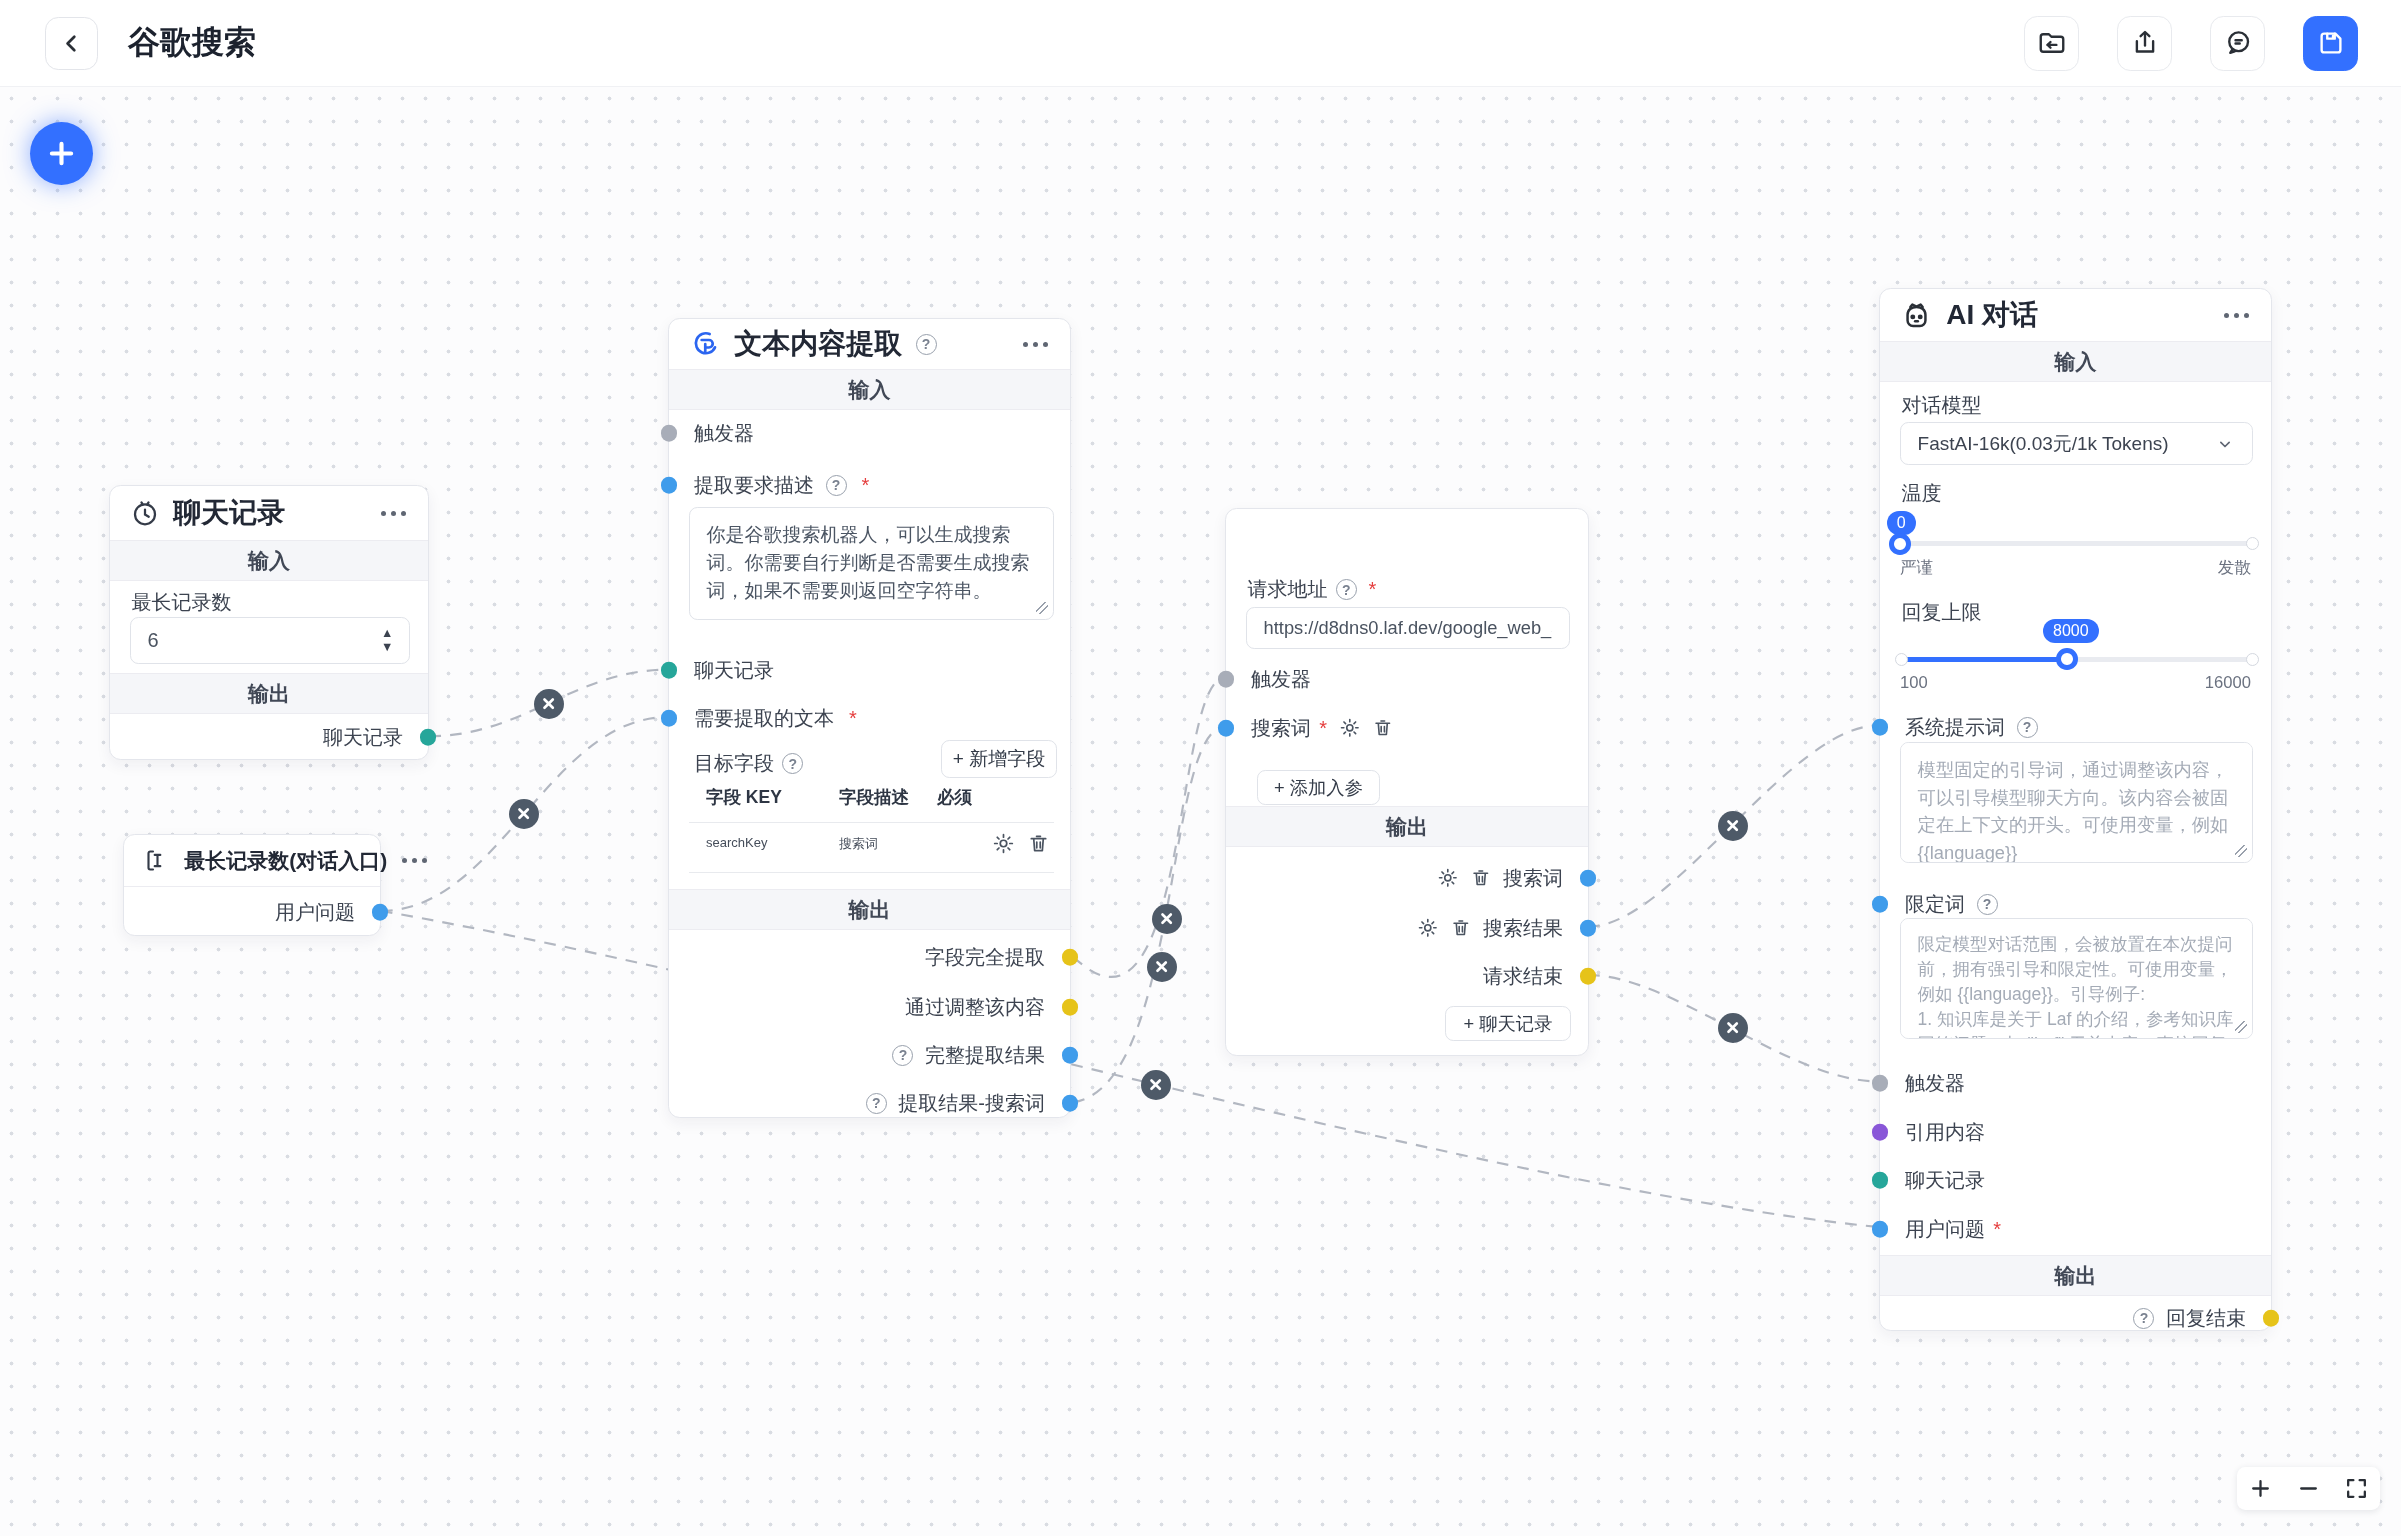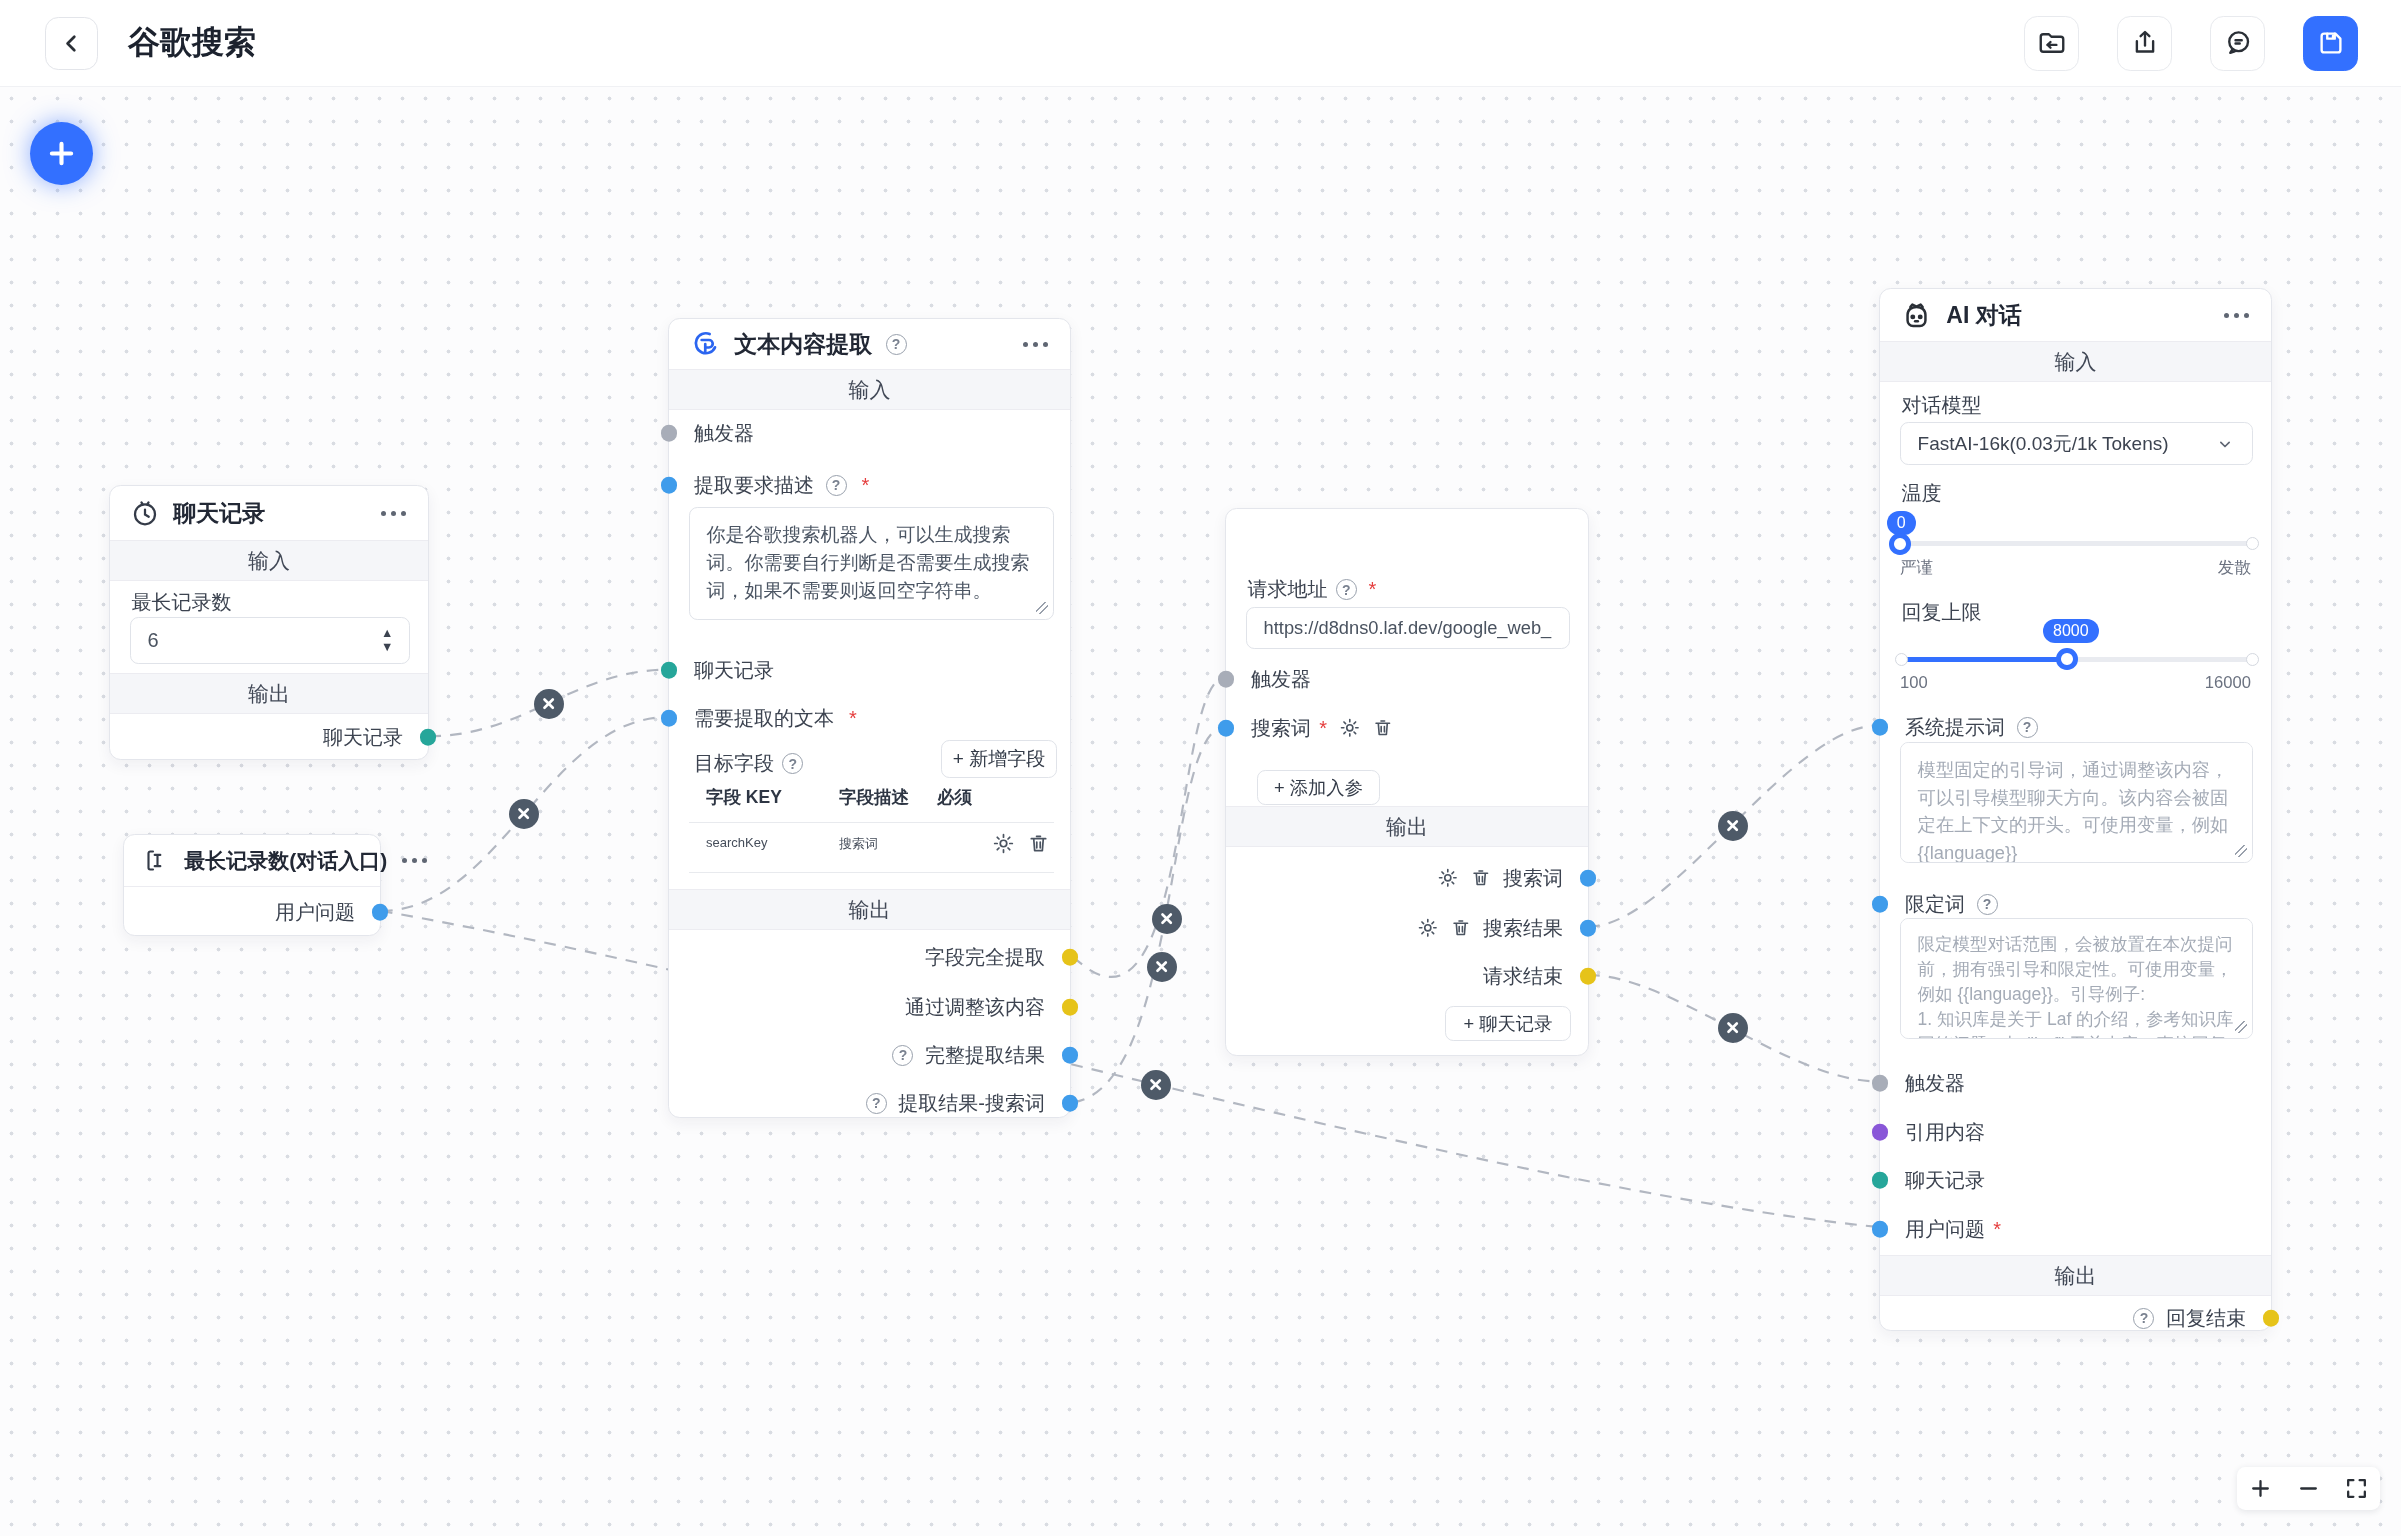--- a/index.html
+++ b/index.html
@@ -20,27 +20,27 @@
   .edge { fill:none; stroke:#b2b7c1; stroke-width:2.6; stroke-dasharray:14 11; }
   .xmark { position:absolute; width:30px; height:30px; border-radius:50%; background:#4e5a68;
     display:flex; align-items:center; justify-content:center; cursor:pointer; z-index:8; }
   .fab { position:absolute; left:30px; top:35px; width:63px; height:63px; border-radius:50%;
     background:#3370ff; border:none; color:#fff; cursor:pointer; z-index:9;
     box-shadow:0 0 25px rgba(51,112,255,.55); display:flex; align-items:center; justify-content:center; }
   .node { position:absolute; background:#fff; border:0.8px solid #e4e6ec; border-radius:11.6px;
     box-shadow:0 5px 15px rgba(30,40,60,.06); z-index:5; }
   .nhead { position:absolute; left:0; top:0; right:0; display:flex; align-items:center;
     gap:13.3px; padding:0 20px; }
-  .ntitle { font-size:23px; font-weight:700; color:#222835; white-space:nowrap; }
+  .ntitle { font-size:28px; font-weight:700; color:#222835; white-space:nowrap; }
   .menu-dots { margin-left:auto; display:flex; gap:5px; cursor:pointer; padding:6.7px 1.7px; }
   .menu-dots i { width:5px; height:5px; border-radius:50%; background:#5f6673; }
   .sec { position:absolute; left:0; right:0; height:41px; background:#f5f6f9;
     border-top:0.8px solid #ececf1; border-bottom:0.8px solid #ececf1;
     display:flex; align-items:center; justify-content:center;
-    font-size:21px; font-weight:400; color:#414856; }
+    font-size:21px; font-weight:700; color:#414856; }
   .help { display:inline-flex; width:21px; height:21px; border:1.7px solid #98a0ac; border-radius:50%;
     align-items:center; justify-content:center; font-size:14px; font-weight:700; color:#7a8290;
     flex:0 0 auto; }
   .help::before { content:"?"; }
   .req::after { content:"*"; color:#e53e3e; font-size:20px; margin-left:3.3px; }
   .port { position:absolute; left:0; right:0; height:32px; display:flex; align-items:center;
     gap:11.6px; padding:0 25px; font-size:20px; color:#3c4350; }
   .port.out { justify-content:flex-end; }
   .pdot { position:absolute; top:50%; width:16.6px; height:16.6px; border-radius:50%;
     transform:translateY(-50%); cursor:crosshair; z-index:7; }

